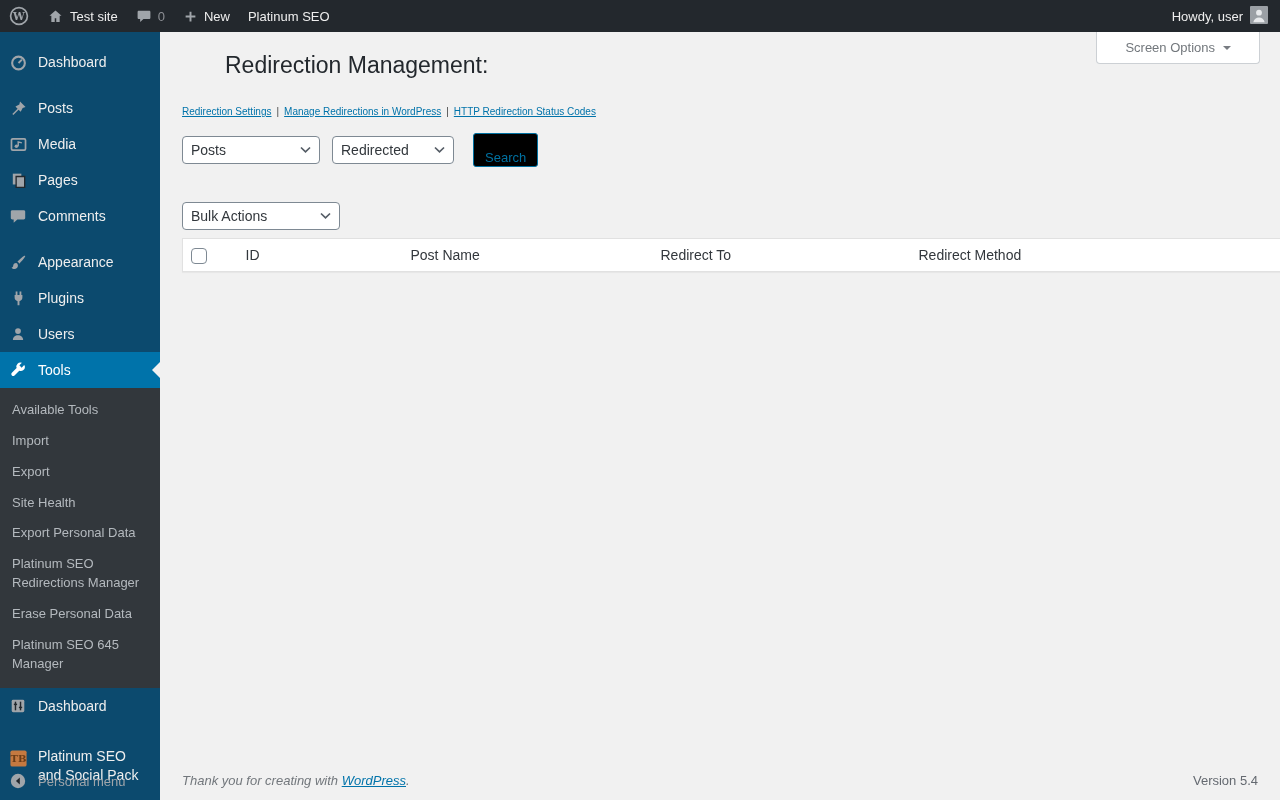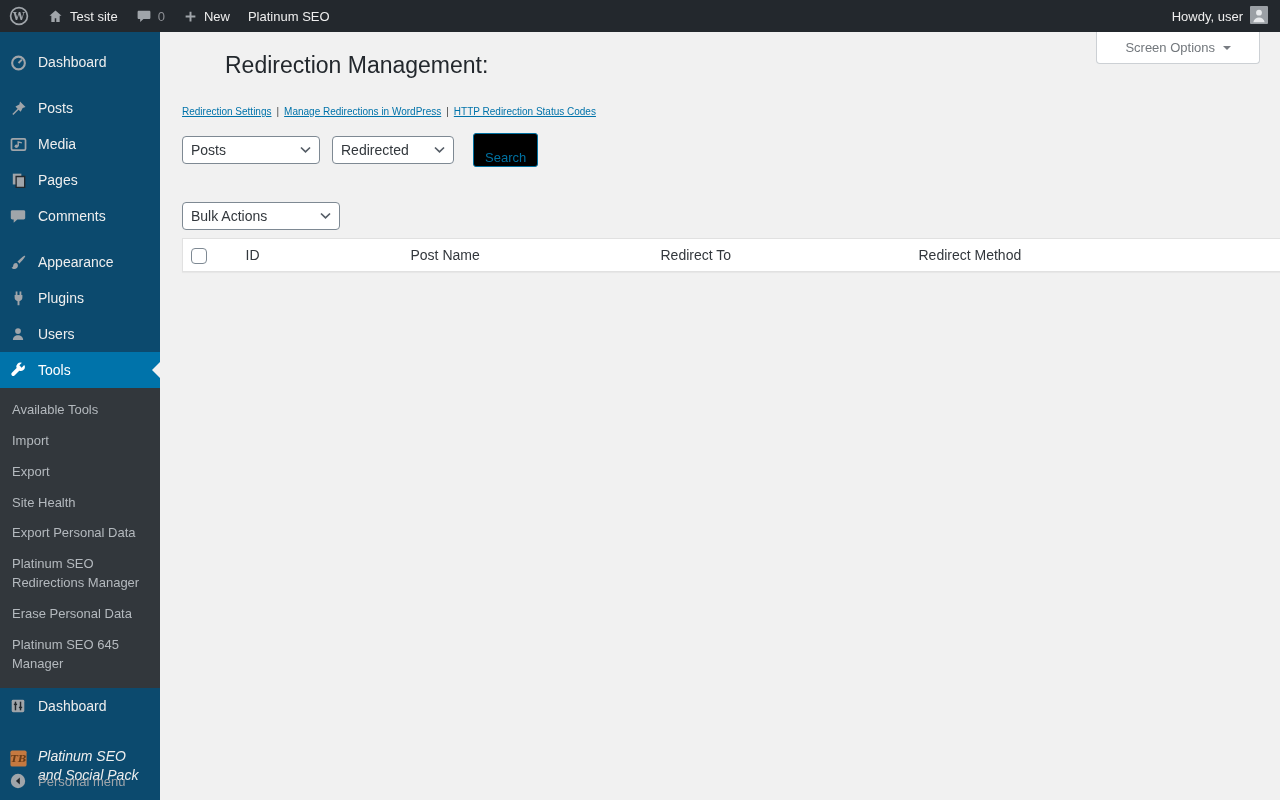--- a/index.html
+++ b/index.html
@@ -25,21 +25,21 @@
   #sidebar {
     position:absolute; top:32px; left:0; bottom:0; width:160px;
     background:#0c4a6e; color:#eee; z-index:50;
   }
   #adminmenu { padding-top:12px; }
   .menu-item {
     display:flex; align-items:center; gap:10px; padding:8px 8px;
     min-height:34px; cursor:pointer; color:#eee; font-size:14px; line-height:1.3;
   }
   .menu-item .mi-ic { width:20px; height:20px; color:#a0a5aa; flex:0 0 20px; display:flex; align-items:center; justify-content:center; }
-  .menu-item.two-line { align-items:flex-start;font-style:italic; }
+  .menu-item.two-line { align-items:flex-start; }
   .menu-item.two-line .mi-ic { margin-top:1px; }
   .menu-sep { height:10px; }
   .menu-sep-lg { height:15px; }
   .menu-item.active { background:#0073aa; color:#fff; position:relative; }
   .menu-item.active .mi-ic { color:#fff; }
   .menu-item.active::after {
     content:""; position:absolute; right:0; top:50%; margin-top:-8px;
     border:8px solid transparent; border-right-color:#f1f1f1;
   }
   .submenu { background:#32373c; padding:7px 0 9px; }
@@ -357,13 +357,20 @@
           <th class="col-cb"><input type="checkbox" class="cb" style=""></th>
           <th class="col-id">ID</th>
           <th class="col-post">Post Name</th>
           <th class="col-to">Redirect To</th>
           <th class="col-method">Redirect Method</th>
         </tr>
       </thead>
     </table>
   </div>
 
+  <div id="footer">
+    <span class="thanks">
+      <span>Thank you for creating with</span>
+      <a>WordPress</a><span>.</span>
+    </span>
+    <span class="version">Version 5.4</span>
+  </div>
 </div>
 
 </body></html>

